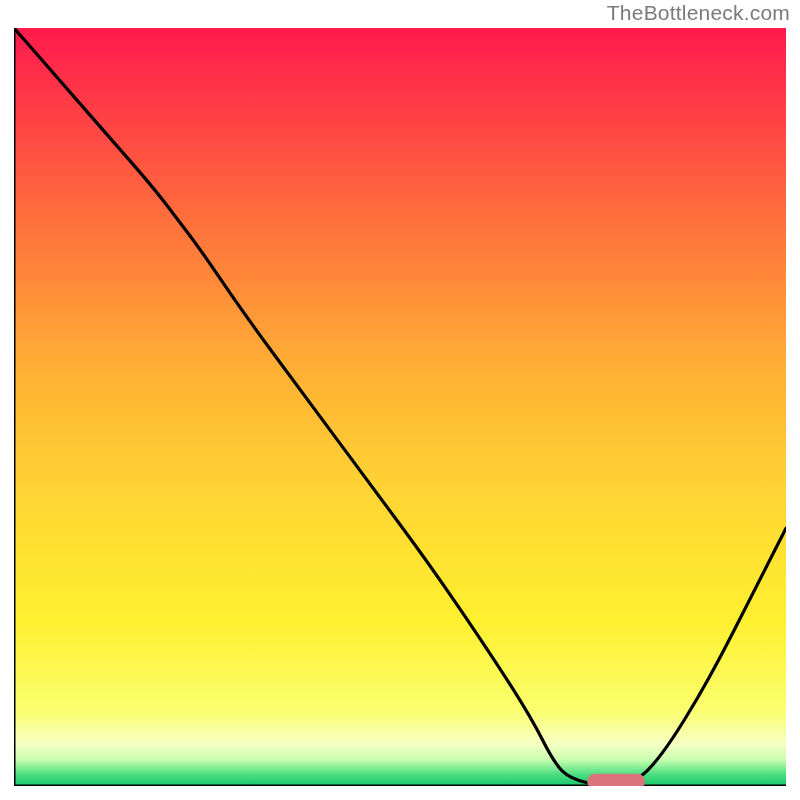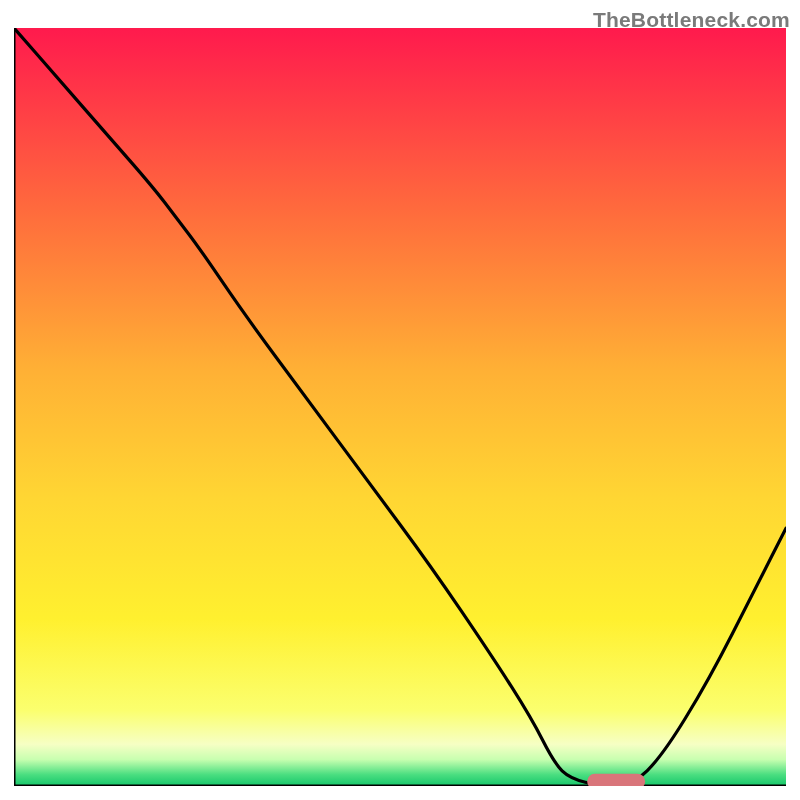--- a/index.html
+++ b/index.html
@@ -6,24 +6,24 @@
     margin: 0;
     padding: 0;
     width: 800px;
     height: 800px;
     overflow: hidden;
     background: #ffffff;
     font-family: Arial, Helvetica, sans-serif;
   }
   .attribution {
     position: absolute;
-    top: 8px;
+    top: 1px;
     right: 10px;
     font-size: 21px;
-    font-weight: 700;
+    font-weight: 400;
     color: #7a7a7a;
     letter-spacing: 0.2px;
     user-select: none;
   }
   .plot-wrap {
     position: absolute;
     left: 14px;
     top: 28px;
     width: 772px;
     height: 758px;

